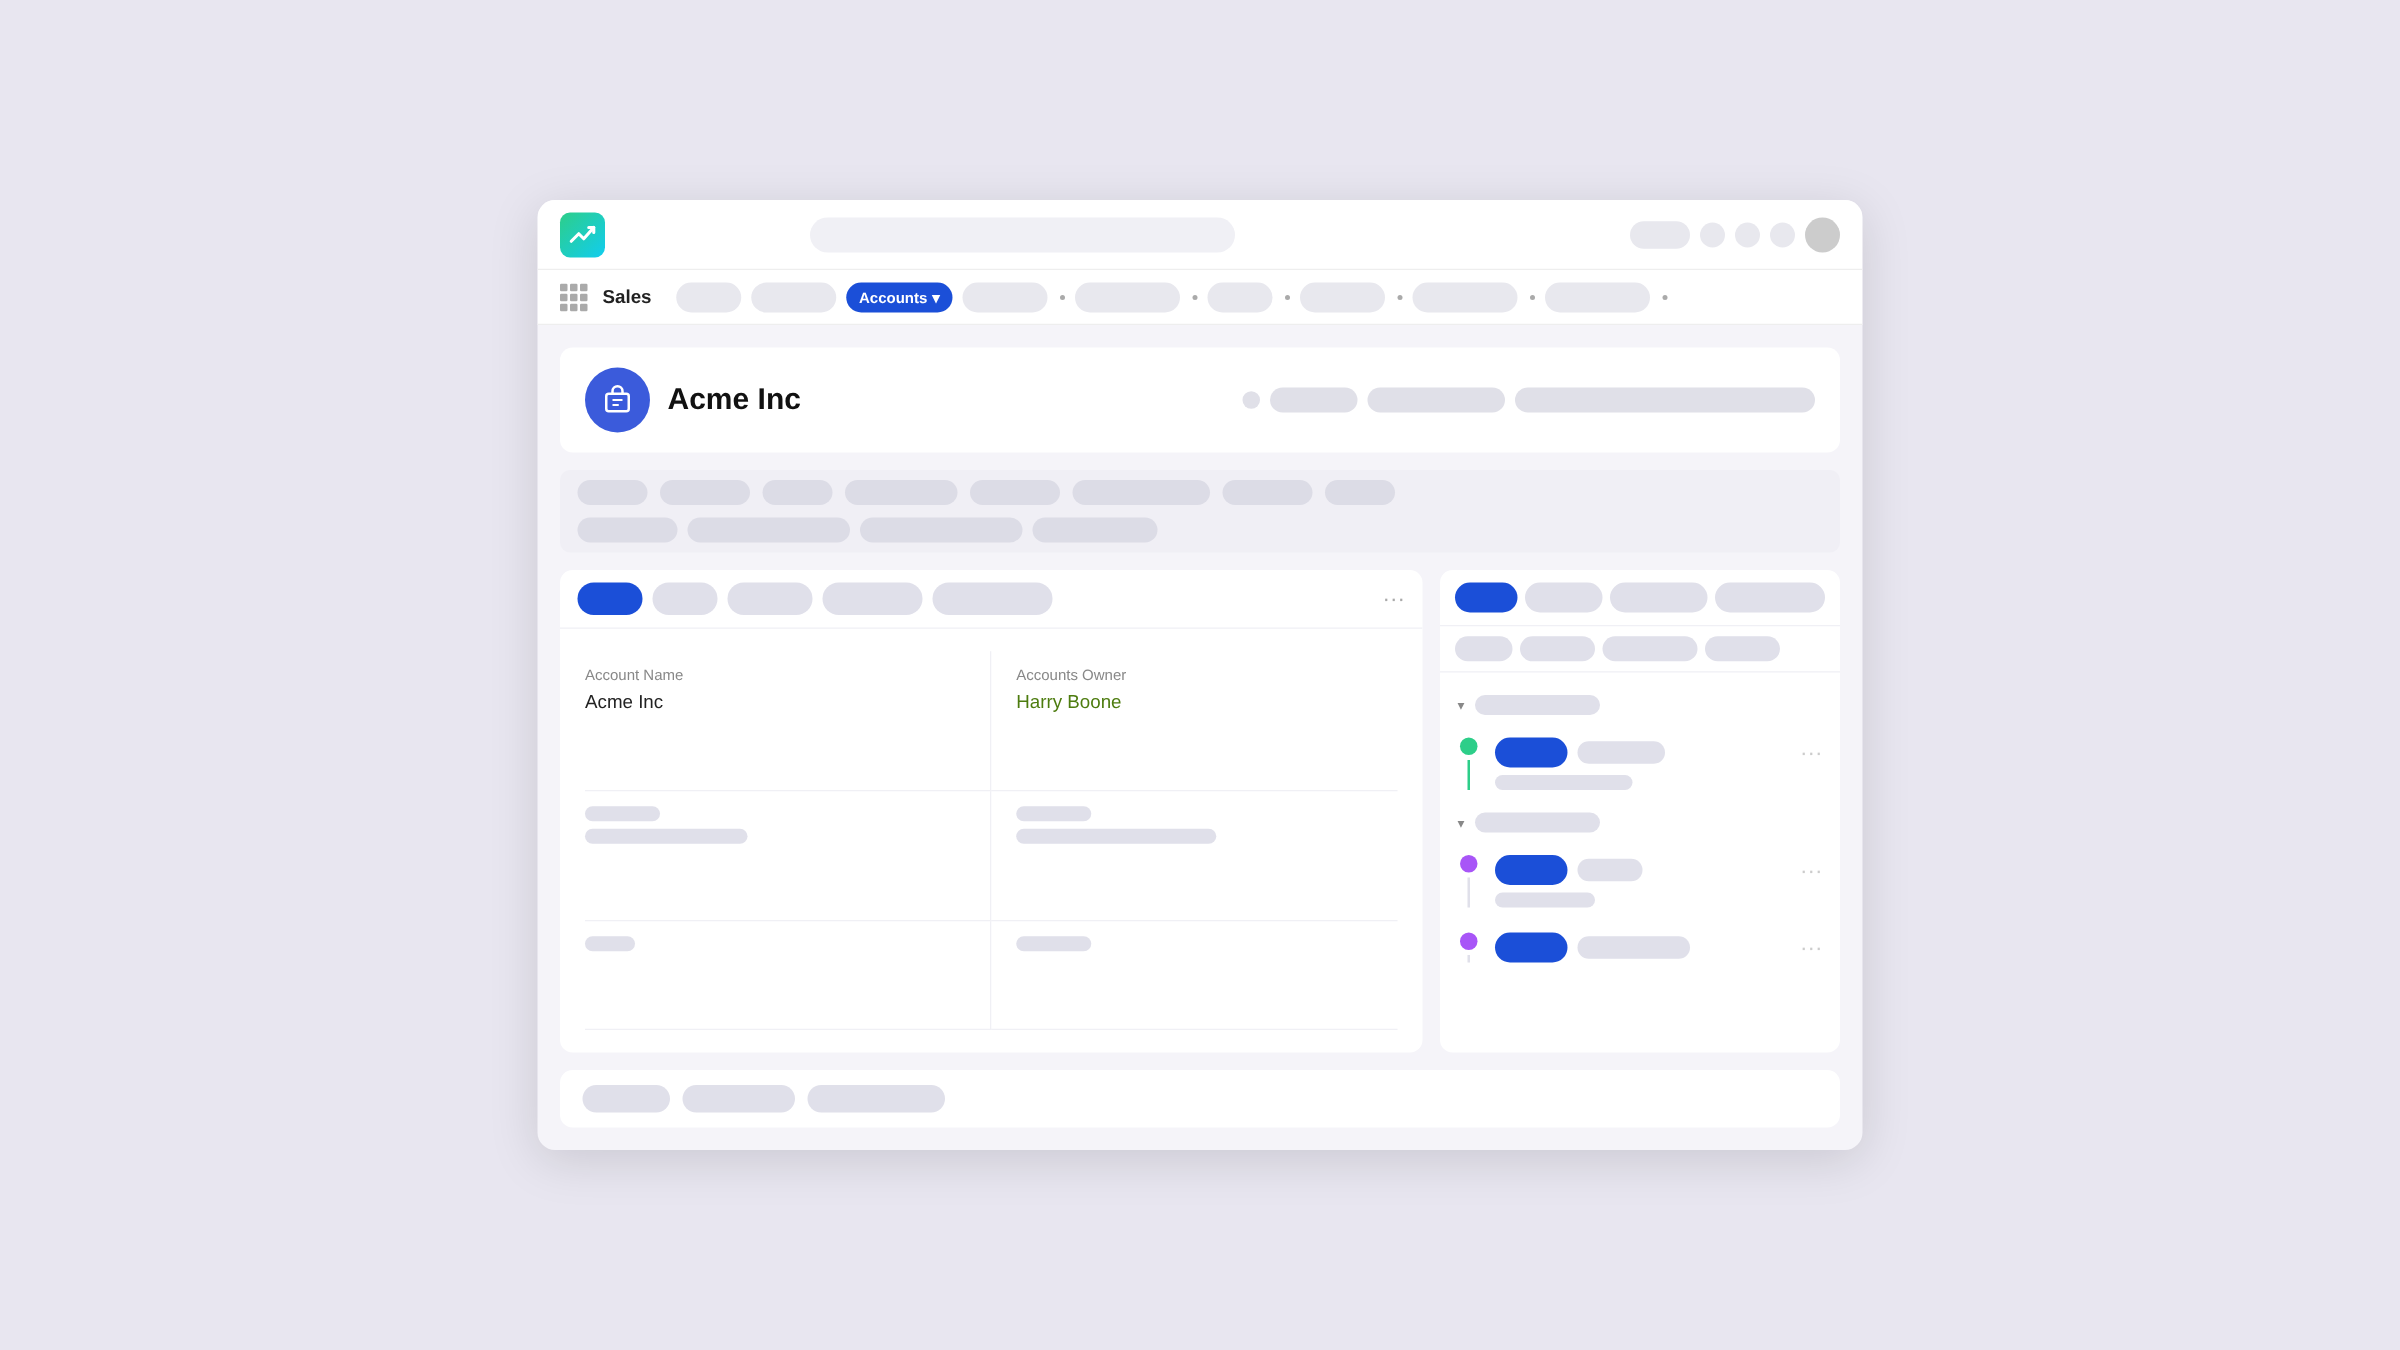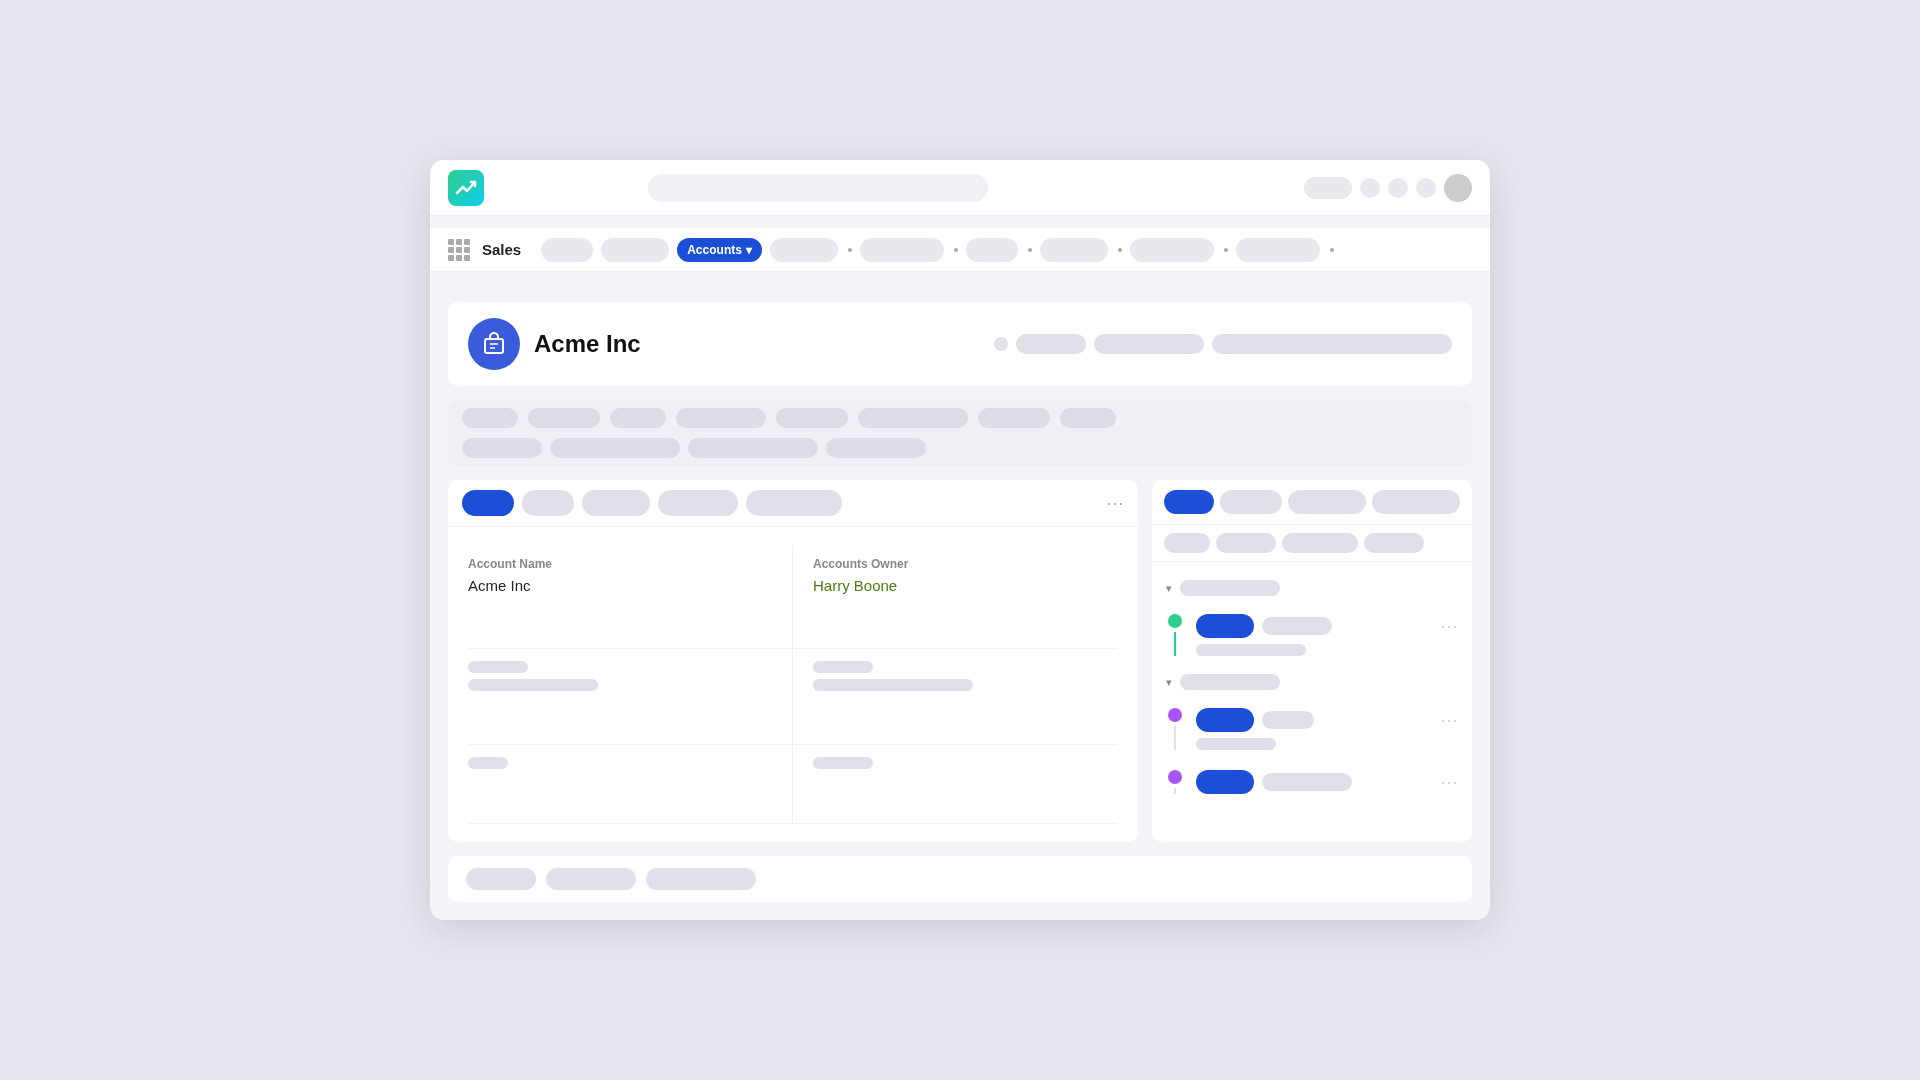--- a/index.html
+++ b/index.html
@@ -13,21 +13,20 @@
     }
     .window {
       background: #f5f4f9;
       border-radius: 14px;
       width: 1060px;
       min-height: 760px;
       box-shadow: 0 8px 40px rgba(0,0,0,0.13);
       overflow: hidden;
       display: flex;
       flex-direction: column;
-      gap: 12px;
     }
     
     .topbar {
       background: #fff;
       display: flex;
       align-items: center;
       padding: 0 18px;
       height: 56px;
       gap: 12px;
       border-bottom: 1px solid #eee;
@@ -248,21 +247,21 @@
     .form-field {
       padding: 12px 14px 16px 0;
       border-bottom: 1px solid #f0f0f5;
     }
     .form-field:nth-child(odd) { border-right: 1px solid #f0f0f5; padding-right: 20px; }
     .form-field:nth-child(even) { padding-left: 20px; }
     .field-label {
       font-size: 12px;
       color: #888;
       margin-bottom: 6px;
-      font-weight: 700;
+      font-weight: 400;
     }
     .field-value {
       font-size: 15px;
       color: #222;
       font-weight: 500;
     }
     .field-value.link { color: #4d7c0f; cursor: pointer; }
     .ph {
       height: 12px;
       background: #e0e0ea;

